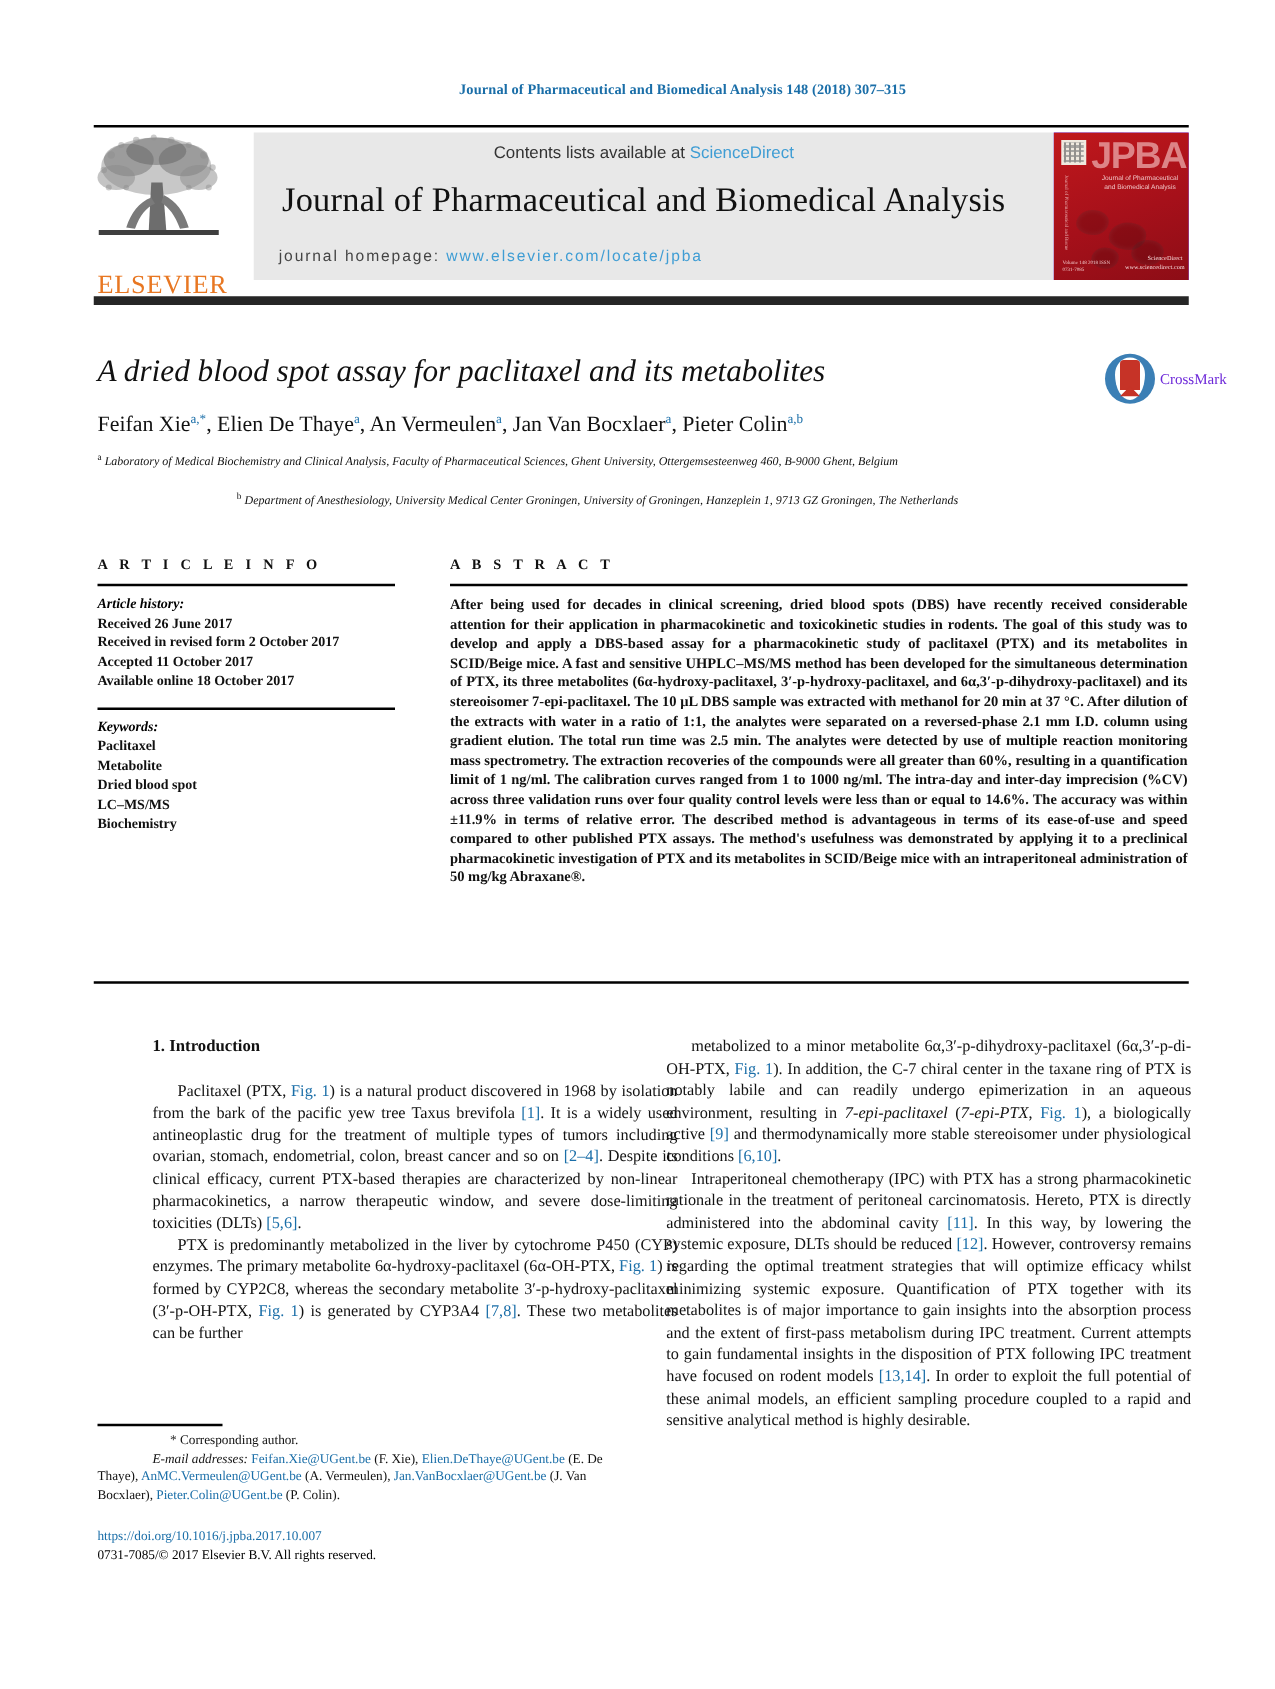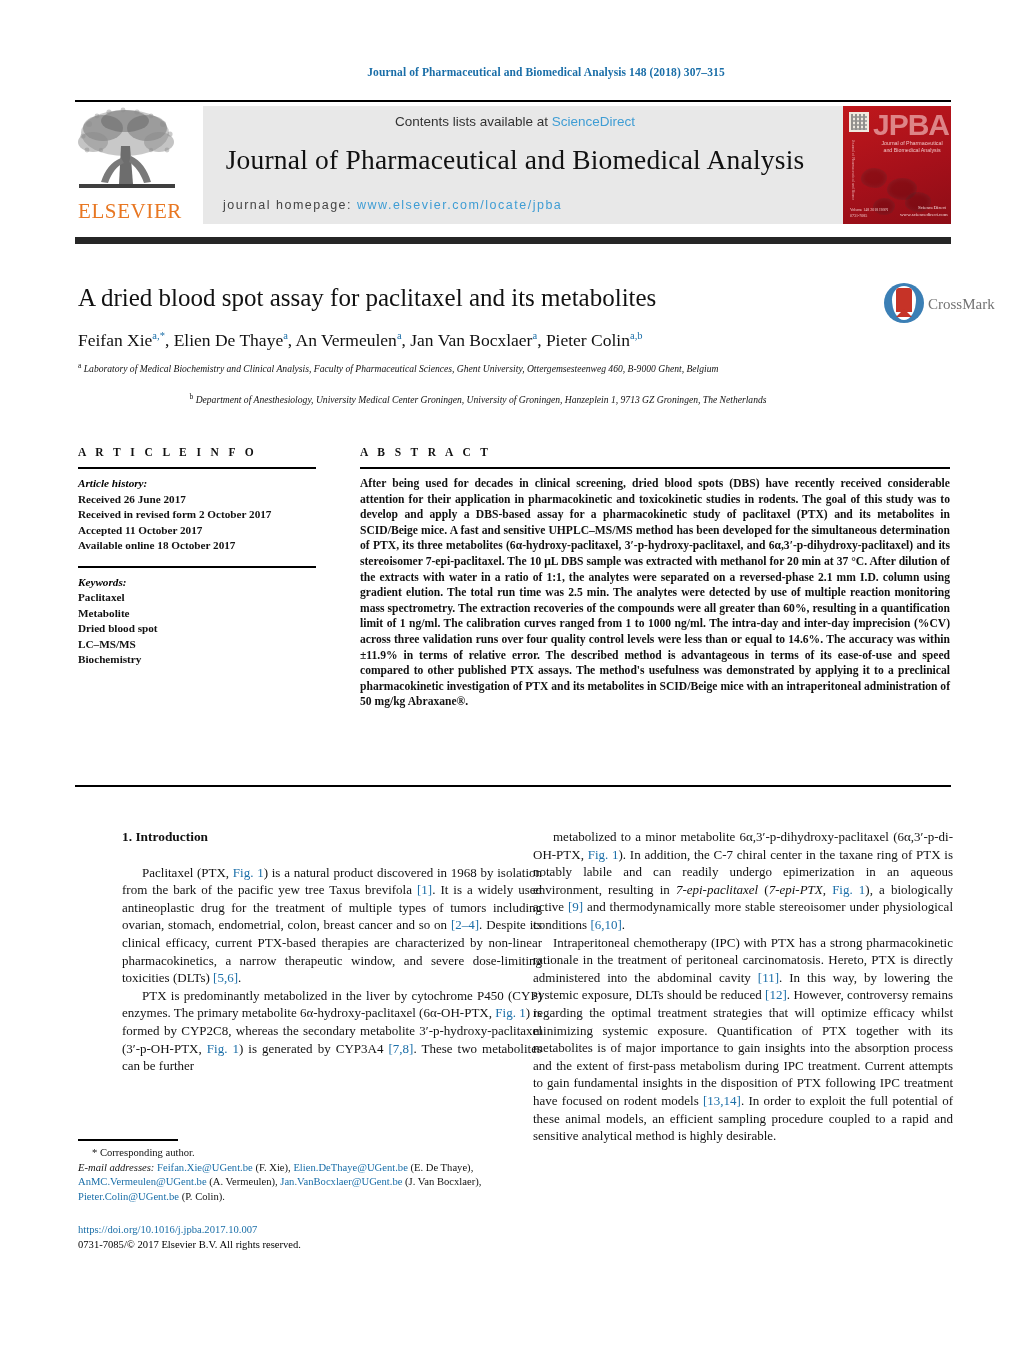--- a/index.html
+++ b/index.html
@@ -62,21 +62,21 @@
     overflow: hidden;
   }
   .tree-box svg { display:block; }
   .elsevier-word {
     font-family: "Liberation Serif", serif;
     font-size: 21px;
     letter-spacing: 0.6px;
     color: #E87722;
     text-align: center;
     width: 110px;
-    margin-top: 1px;
+    margin-top: 17px;
     font-weight: 400;
   }
   .sd-band {
     position: absolute;
     left: 128px; top: 6px;
     width: 696px;
     height: 118px;
     background: #e8e8e8;
     text-decoration: underline;
   }
@@ -195,20 +195,21 @@
   }
 
   
   .art-title {
     position: absolute;
     left: 78px; top: 283px;
     width: 760px;
     font-size: 25px;
     color: #111;
     line-height: 30px;
+    font-style: italic;
   }
   .authors {
     position: absolute;
     left: 78px; top: 325px;
     width: 800px;
     font-size: 17.5px;
     color: #111;
     line-height: 22px;
   }
   .authors sup { color: #1a6ea8; font-size: 10.5px; }
@@ -254,22 +255,22 @@
   .cm-tri {
     position:absolute; left:12px; top:26px;
     width:0;height:0;
     border-left:8px solid transparent;
     border-right:8px solid transparent;
     border-bottom:8px solid #c63327;
   }
   .cm-word {
     position: absolute;
     left: 44px; top: 13px;
-    font-size: 15px;
-    color: #737373;
+    font-size: 12px;
+    color: #6d28d9;
     font-family: "Liberation Serif", serif;
   }
 
   
   .col-info {
     position: absolute;
     left: 78px; top: 446px;
     width: 238px;
   }
   .col-abs {
@@ -360,21 +361,21 @@
     background: #000;
   }
   .footnotes {
     position: absolute;
     left: 78px; top: 1146px;
     width: 420px;
     font-size: 10.6px;
     line-height: 14.6px;
     color: #111;
   }
-  .footnotes .ind { text-indent: 14px; }
+  .footnotes .ind { text-indent: 14px; margin-left: 44px; }
   .footnotes .em-label { font-style: italic; }
   .doi-block {
     position: absolute;
     left: 78px; top: 1222px;
     width: 420px;
     font-size: 10.6px;
     line-height: 15px;
   }
   .doi-block .doi { color: #1a6ea8; }
 </style>

